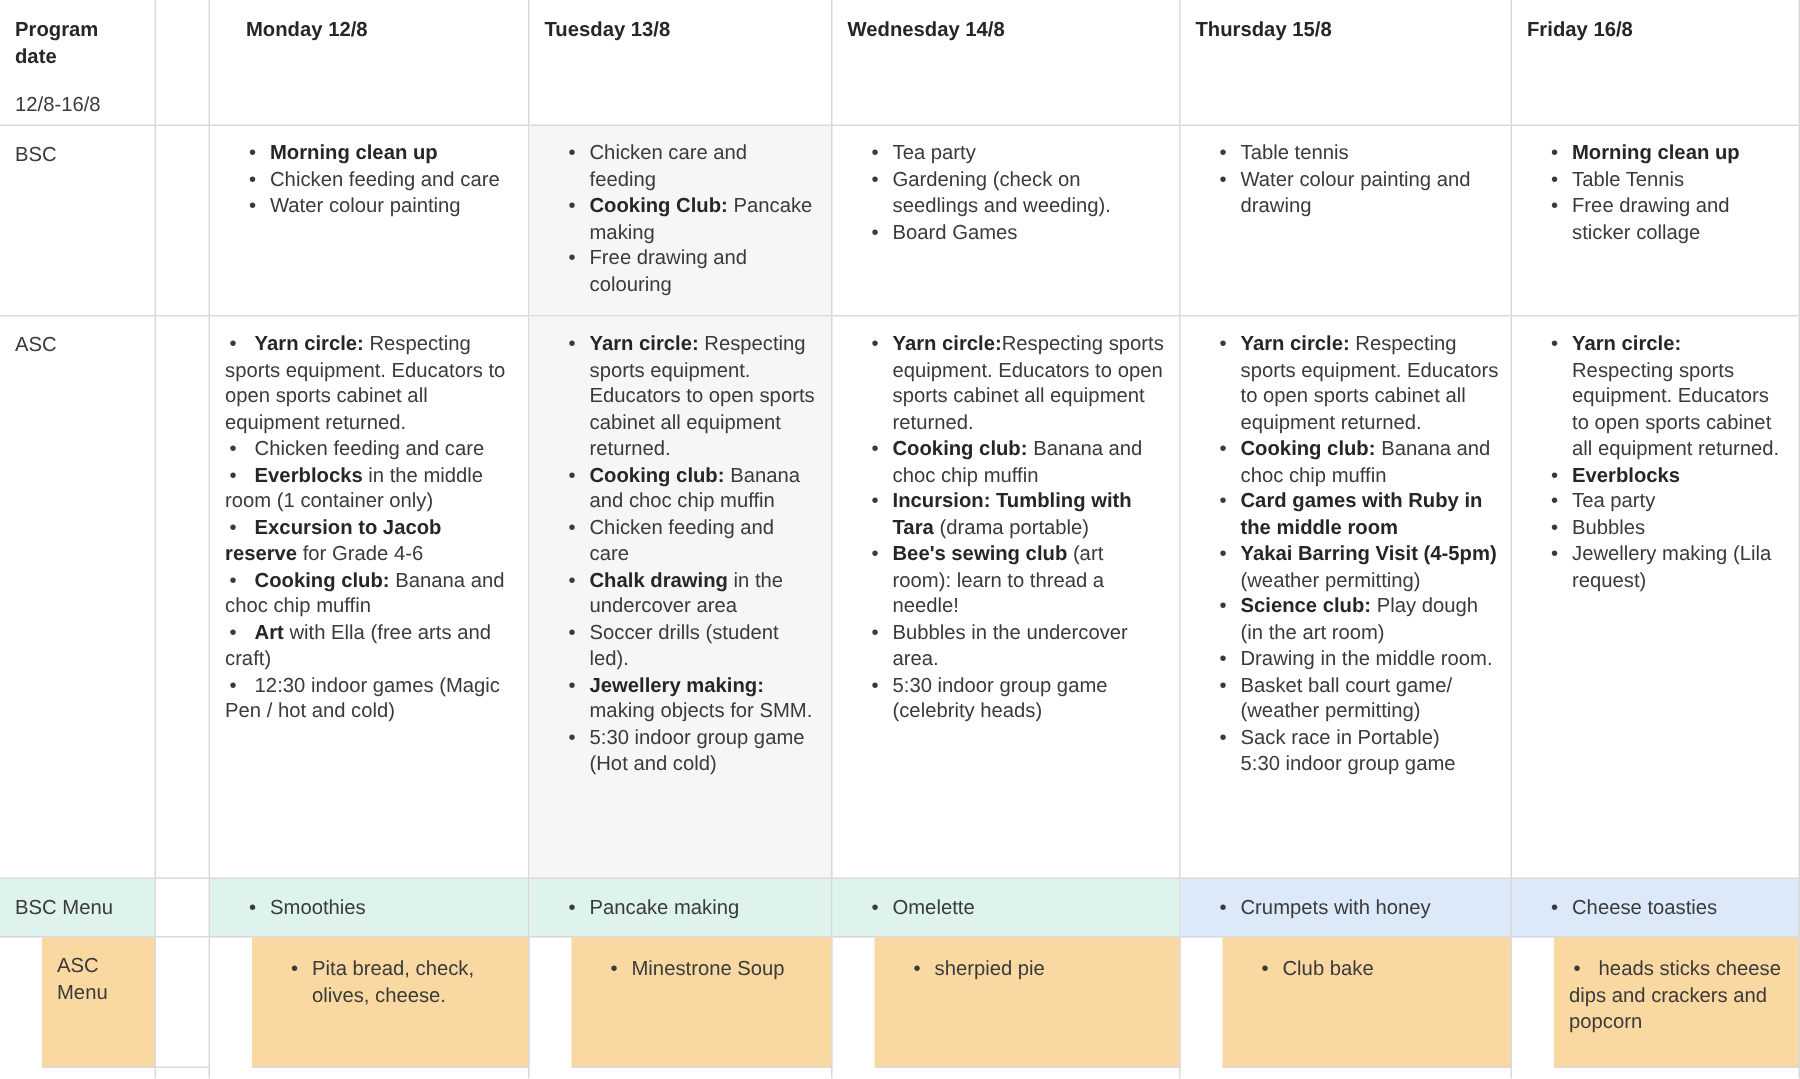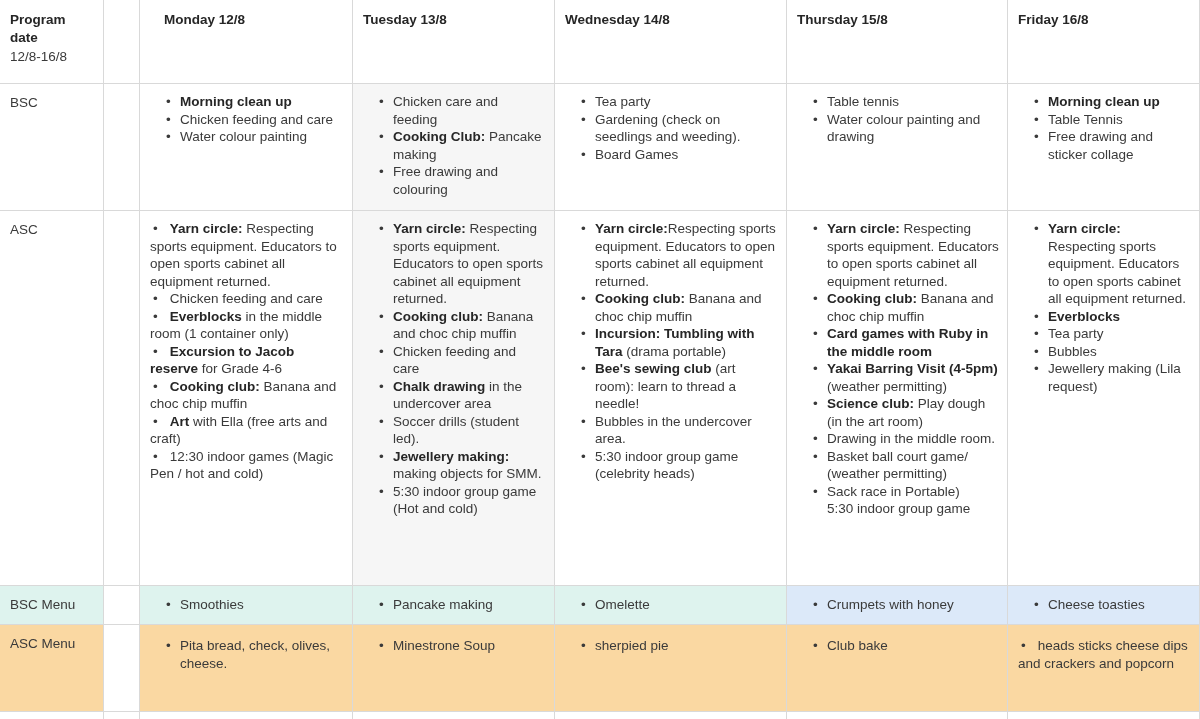--- a/index.html
+++ b/index.html
@@ -13,35 +13,35 @@
         grid-template-columns:104px 36px 213px 202px 232px 221px 192px;
         grid-template-rows:84px 127px 375px 39px 87px 7px;
         width:1200px;height:580px;}
   .cell{box-sizing:border-box;
         border-right:1px solid var(--border);
         border-bottom:1px solid var(--border);
         font-size:13.5px;line-height:17.5px;
         padding:9px 8px 8px 10px;overflow:hidden;}
   .hdr{font-weight:bold;color:var(--bold);padding-top:11px;}
   .hdr.indent{padding-left:24px;}
-  .corner-sub{font-weight:normal;color:var(--text);margin-top:2px;}
+  .corner-sub{font-weight:normal;color:var(--text);margin-top:15px;}
   .rowlabel{padding-top:10px;}
   b{color:var(--bold);}
   
   .hang .item{position:relative;padding-left:30px;}
   .hang .item::before{content:"\2022";position:absolute;left:16px;top:0;}
   
   .flush .item{padding-left:0;}
   .flush .bullet{padding:0 12px 0 3px;}
   .menu{padding-top:10px;}
   .menu-tall{padding-top:12px;}
   .bg-gray{background:var(--gray);}
   .bg-mint{background:var(--mint);}
   .bg-blue{background:var(--blue);}
-  .bg-orange{background:var(--orange);}
+  .bg-orange{background:var(--orange);margin-left:28px;}
   .filler{border-bottom:none;}
 </style>
 </head>
 <body>
 
 <div id="grid">
   <div class="cell hdr">
     <div>Program date</div>
     <div class="corner-sub">12/8-16/8</div>
   </div>

